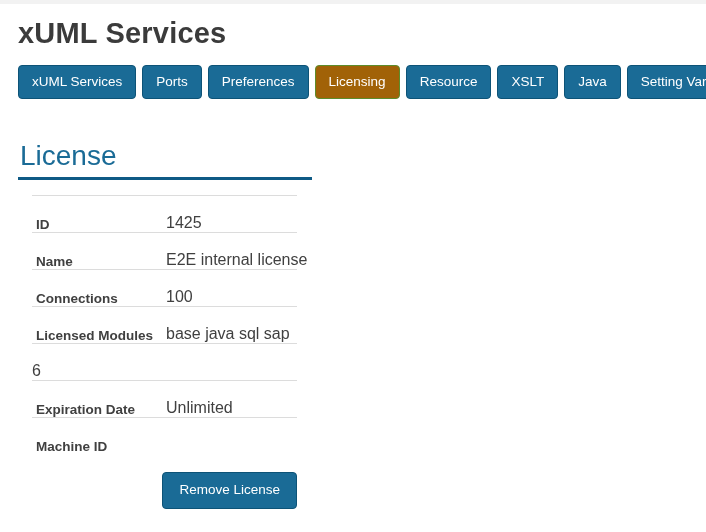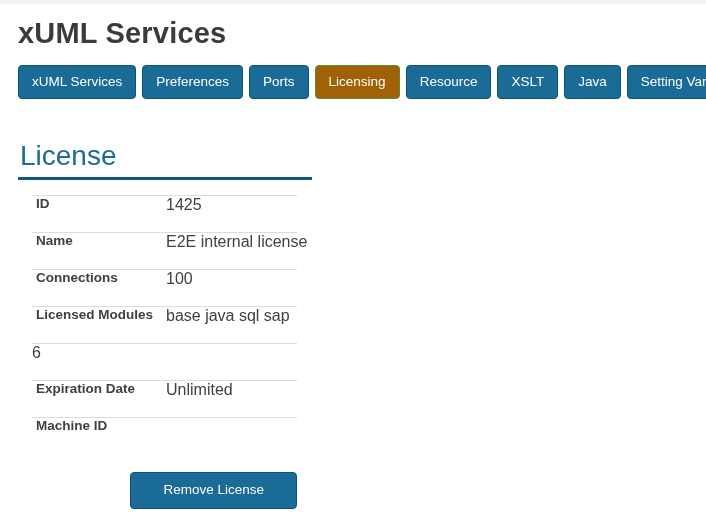--- a/index.html
+++ b/index.html
@@ -60,21 +60,21 @@
     margin: 0 0 2px 2px;
     line-height: 1.15;
   }
 
   .license-table {
     margin-left: 14px;
     width: 265px;
   }
   .license-row {
     display: flex;
-    align-items: flex-start;
+    align-items: flex-end;
     min-height: 37px;
     border-top: 1px solid #dcdcdc;
   }
   .license-label {
     width: 134px;
     flex: 0 0 134px;
     font-weight: bold;
     font-size: 13.5px;
     color: #404040;
     padding-left: 4px;
@@ -91,38 +91,38 @@
     margin-top: 18px;
     text-align: right;
   }
   .remove-btn {
     background: #1a6b96;
     border: 1px solid #0d5377;
     border-radius: 4px;
     color: #ffffff;
     font-family: "Liberation Sans", sans-serif;
     font-size: 13.5px;
-    padding: 9px 32px;
+    padding: 9px 16px;
     cursor: pointer;
     line-height: 1.2;
   }
 </style>
 </head>
 <body>
 
 <div class="top-strip"></div>
 
 <div class="content">
 
   <h1 class="page-title">xUML Services</h1>
 
   <div class="tab-bar">
       <button class="tab-btn">xUML Services</button>
+      <button class="tab-btn">Ports</button>
       <button class="tab-btn">Preferences</button>
-      <button class="tab-btn">Ports</button>
       <button class="tab-btn active">Licensing</button>
       <button class="tab-btn">Resource</button>
       <button class="tab-btn">XSLT</button>
       <button class="tab-btn">Java</button>
       <button class="tab-btn">Setting Variables</button>
     </div>
 
   <div class="section-head">
     <h2>License</h2>
   </div>

